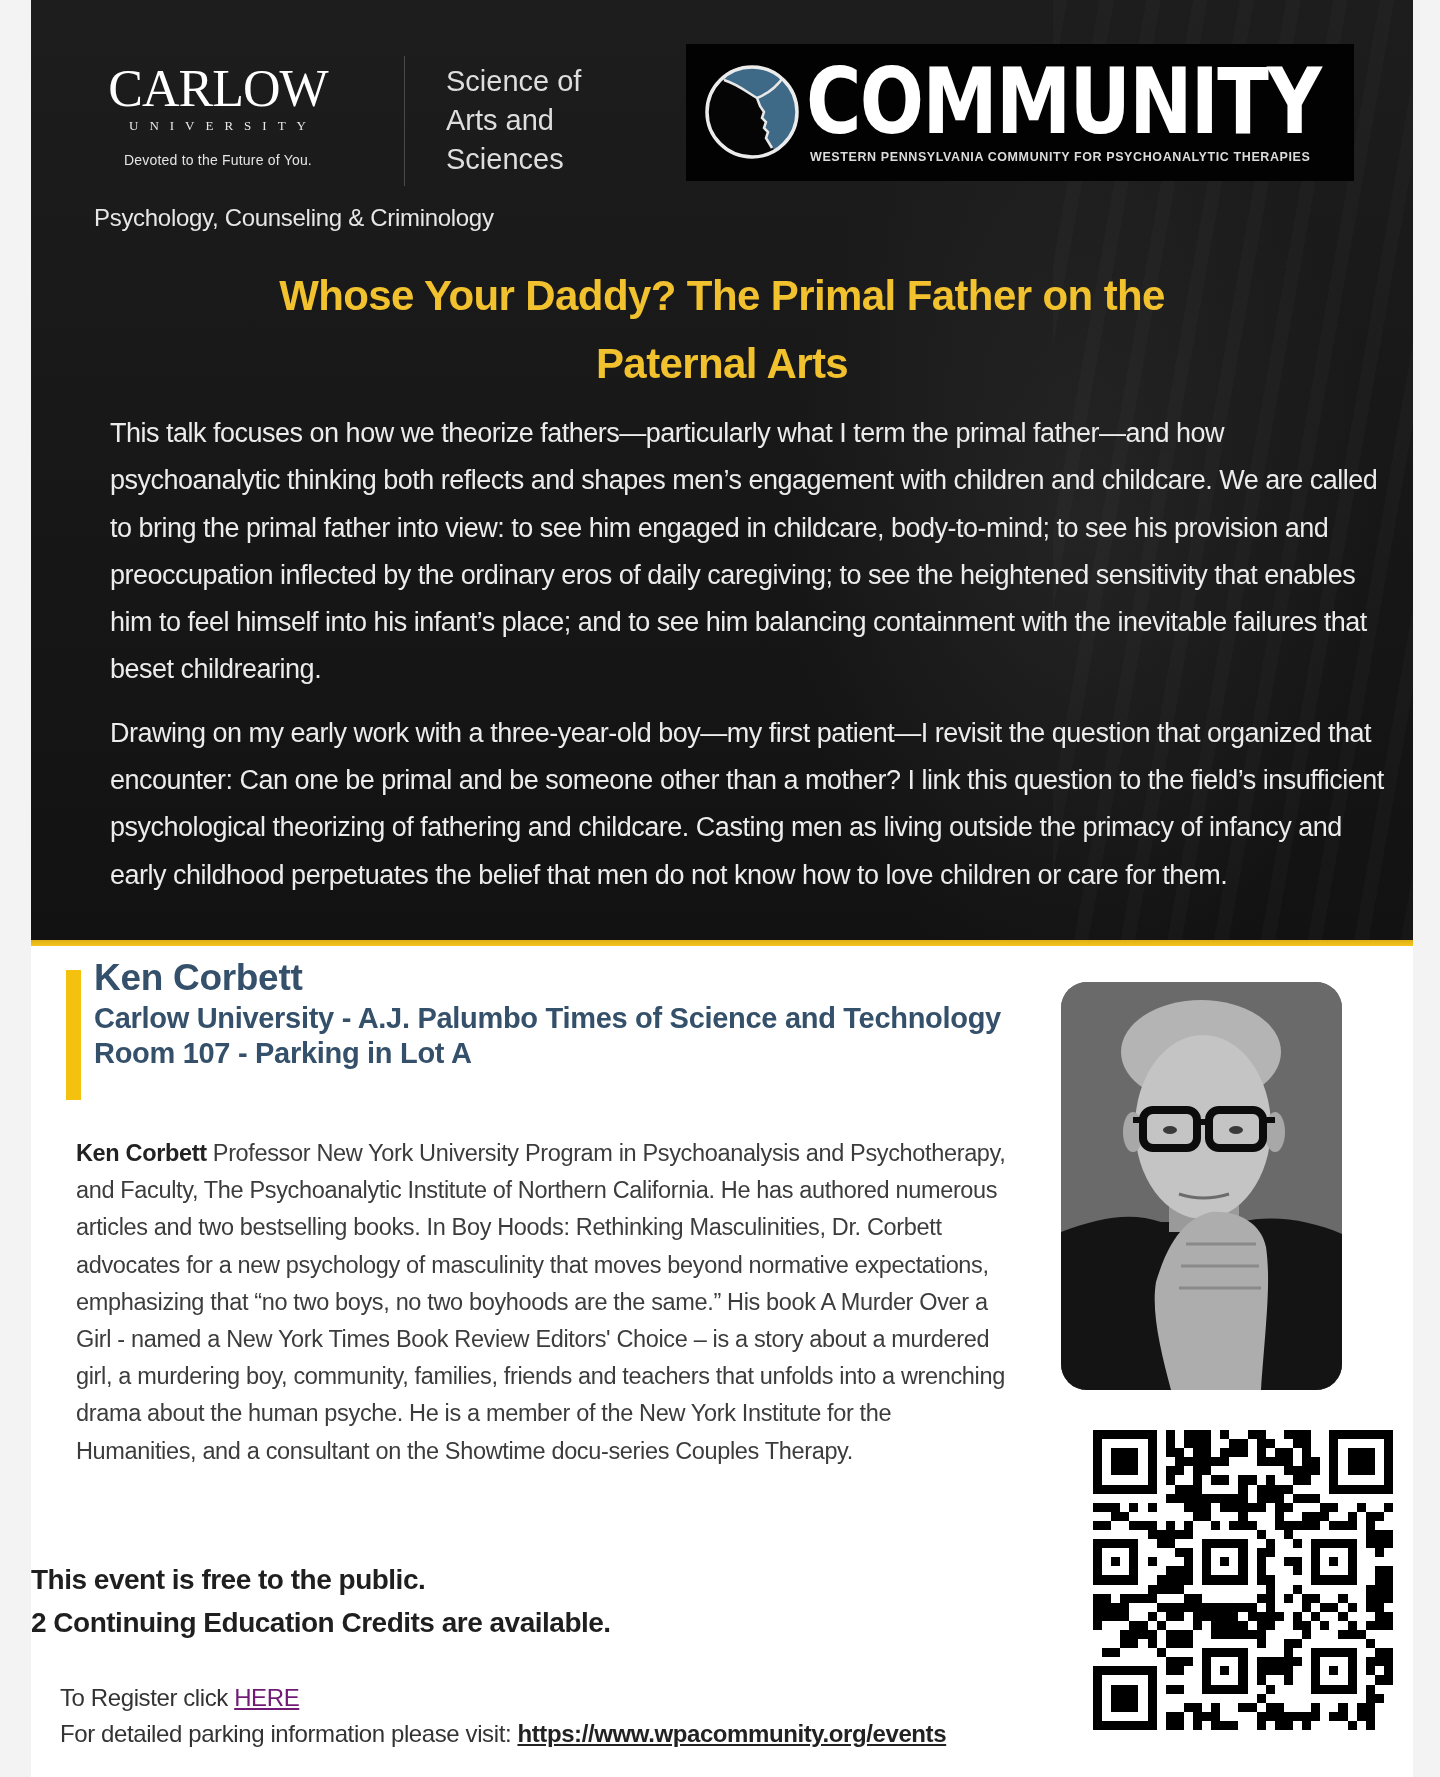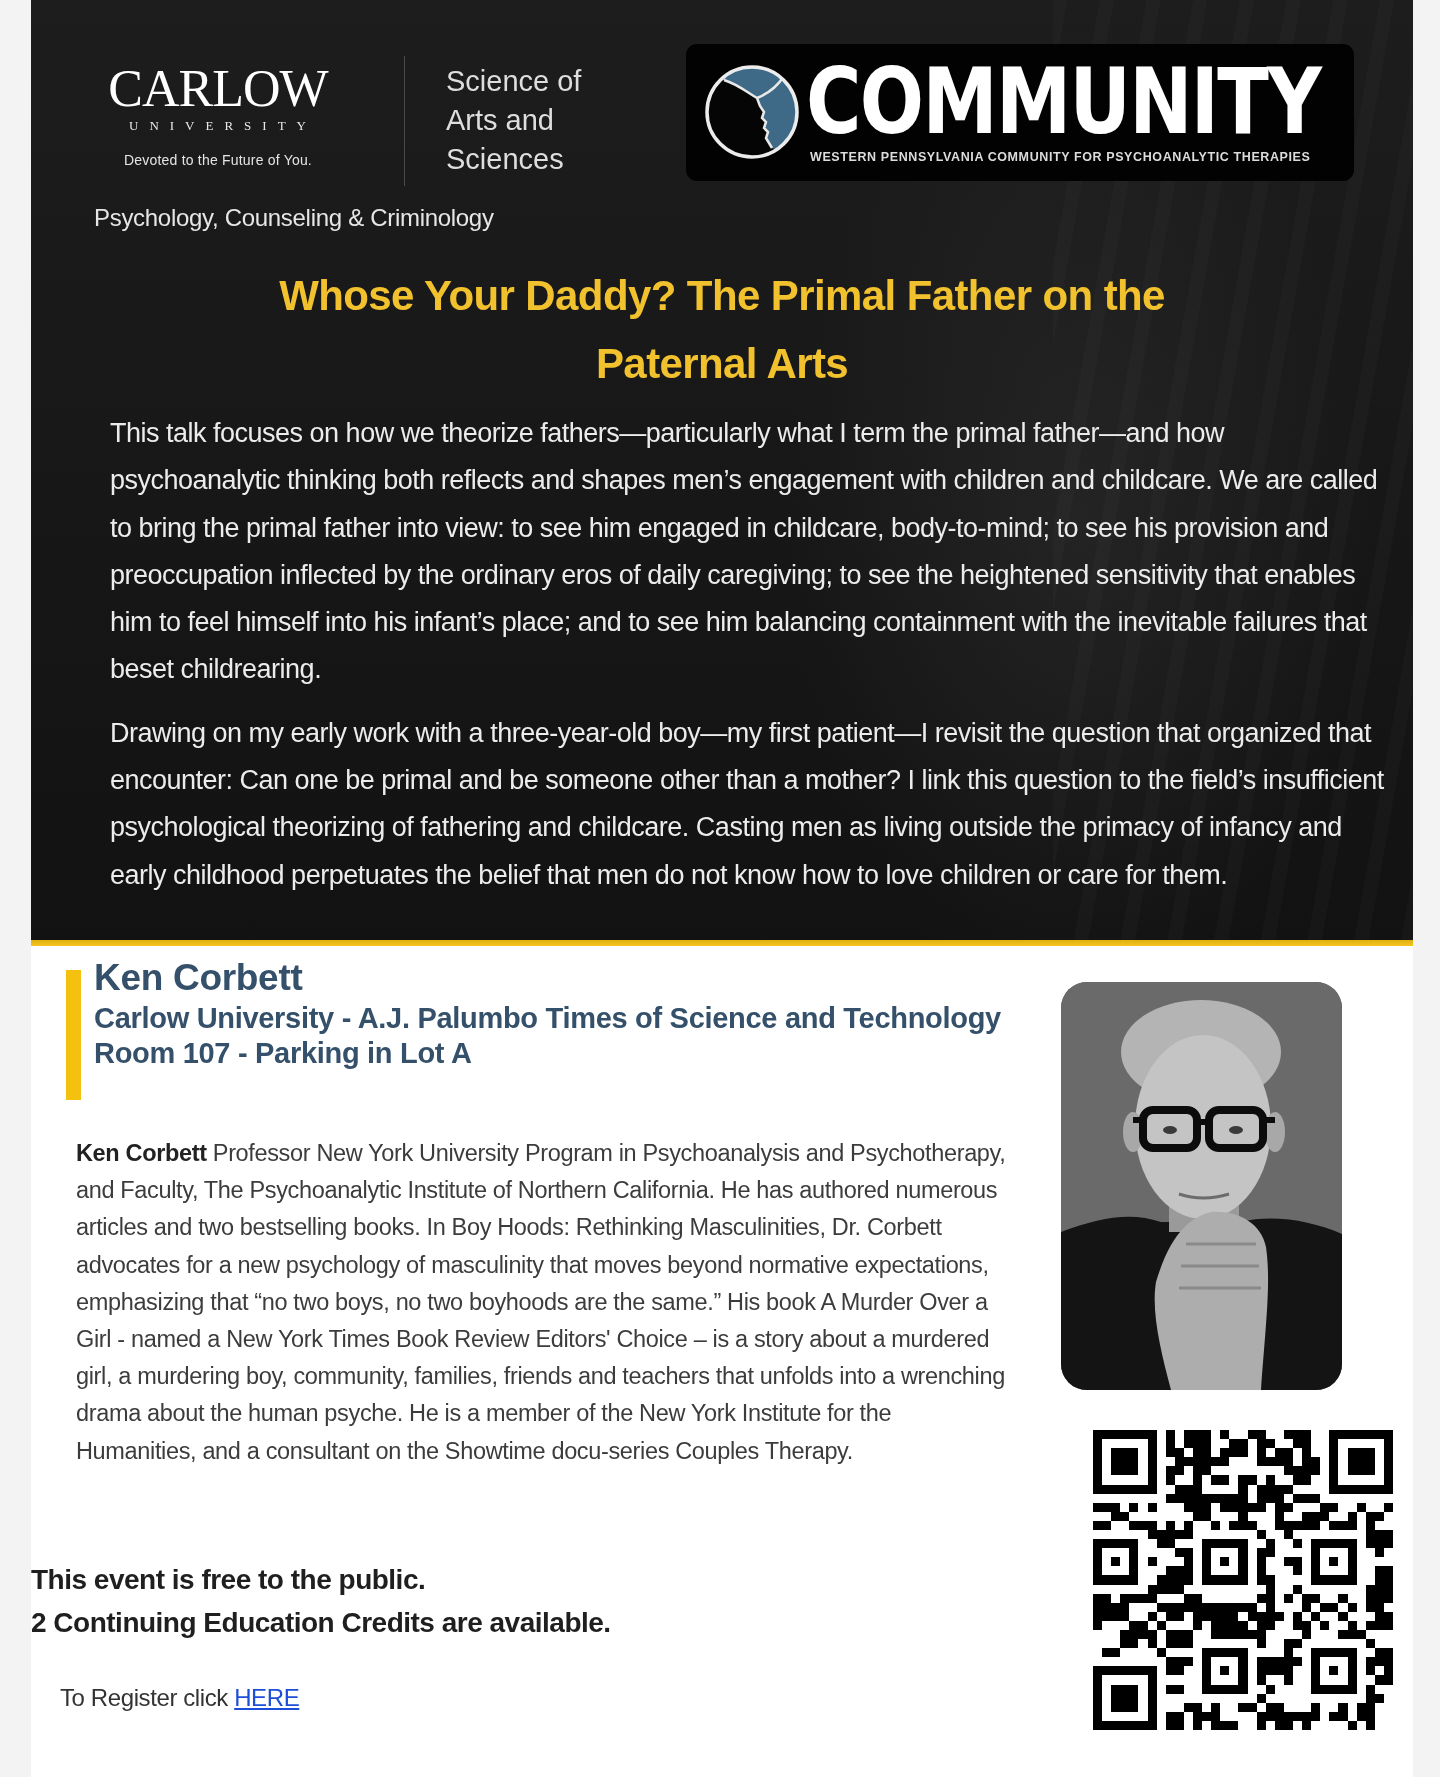--- a/index.html
+++ b/index.html
@@ -34,21 +34,20 @@
   .carlow-univ { font-family: "Liberation Serif", serif; font-size: 13px; letter-spacing: 11px; margin-top: 2px; padding-left: 10px; color: #e8e8e8; }
   .carlow-tag { font-size: 14px; margin-top: 18px; color: #e4e4e4; letter-spacing: 0.2px; }
   .logo-divider { position: absolute; left: 373px; top: 56px; width: 1px; height: 130px; background: #4a4a4a; }
   .college-name { position: absolute; left: 415px; top: 62px; color: #dedede; font-size: 29px; line-height: 39px; font-weight: 300; }
   .dept-name { position: absolute; left: 63px; top: 204px; color: #e6e6e6; font-size: 24px; letter-spacing: -0.3px; }
 
   
   .community-logo {
     position: absolute; left: 655px; top: 44px; width: 668px; height: 137px;
     background: #020202;
-    border-radius: 11px;
   }
   .community-mark { position: absolute; left: 16px; top: 18px; width: 100px; height: 100px; }
   .community-word {
     position: absolute; left: 120px; top: 8px; color: #fff; font-size: 90px; font-weight: 700;
     letter-spacing: -2px; line-height: 100px; font-family: "DejaVu Sans", sans-serif;
     transform: scaleX(0.84); transform-origin: left center;
   }
   .community-sub {
     position: absolute; left: 124px; top: 106px; color: #dcdcdc; font-size: 12.5px; font-weight: 700;
     letter-spacing: 0.6px; white-space: nowrap;
@@ -82,21 +81,21 @@
   .free-note {
     position: absolute; left: 0; top: 1558px; width: 1020px; text-align: left;
     color: #1f1f1f; font-size: 28px; font-weight: 700; line-height: 43px; letter-spacing: -0.5px;
   }
 
   .register-line, .parking-line {
     position: absolute; left: 29px; color: #333; font-size: 24px; letter-spacing: -0.4px;
   }
   .register-line { top: 1684px; }
   .parking-line { top: 1720px; }
-  .link { color: #1d4ed8; text-decoration: underline; }
+  .link { color: #701a75; text-decoration: underline; }
   .link-bold { color: #222; text-decoration: underline; font-weight: 700; }
 
   
   .speaker-photo {
     position: absolute; left: 1030px; top: 982px; width: 281px; height: 408px;
     border-radius: 26px; overflow: hidden;
     background: radial-gradient(ellipse 120px 160px at 140px 170px, #a9a9a9, #6f6f6f 60%, #5e5e5e 100%);
   }
   .speaker-photo svg { width: 100%; height: 100%; display: block; }
 
@@ -169,20 +168,23 @@
     <strong>Ken Corbett</strong><span> Professor New York University Program in Psychoanalysis and Psychotherapy, and Faculty, The Psychoanalytic Institute of Northern California. He has authored numerous articles and two bestselling books. In Boy Hoods: Rethinking Masculinities, Dr. Corbett advocates for a new psychology of masculinity that moves beyond normative expectations, emphasizing that “no two boys, no two boyhoods are the same.” His book A Murder Over a Girl - named a New York Times Book Review Editors' Choice – is a story about a murdered girl, a murdering boy, community, families, friends and teachers that unfolds into a wrenching drama about the human psyche. He is a member of the New York Institute for the Humanities, and a consultant on the Showtime docu-series Couples Therapy.</span>
   </div>
 
   <div class="free-note">
     <div>This event is free to the public.</div>
     <div>2 Continuing Education Credits are available.</div>
   </div>
 
   <div class="register-line">
     <span>To Register click </span><a class="link" href="#">HERE</a>
+  </div>
+  <div class="parking-line">
+    <span>For detailed parking information please visit: </span><a class="link-bold" href="#">https://www.wpacommunity.org/events</a>
   </div>
 
   <div class="speaker-photo">
     <svg viewBox="0 0 281 408">
       <rect width="281" height="408" fill="#6a6a6a"></rect>
 
       <path d="M 0 250 C 40 235, 70 230, 100 240 L 180 240 C 210 232, 250 238, 281 252 L 281 408 L 0 408 Z" fill="#141414"></path>
 
       <rect x="108" y="200" width="70" height="50" fill="#9a9a9a"></rect>
 

